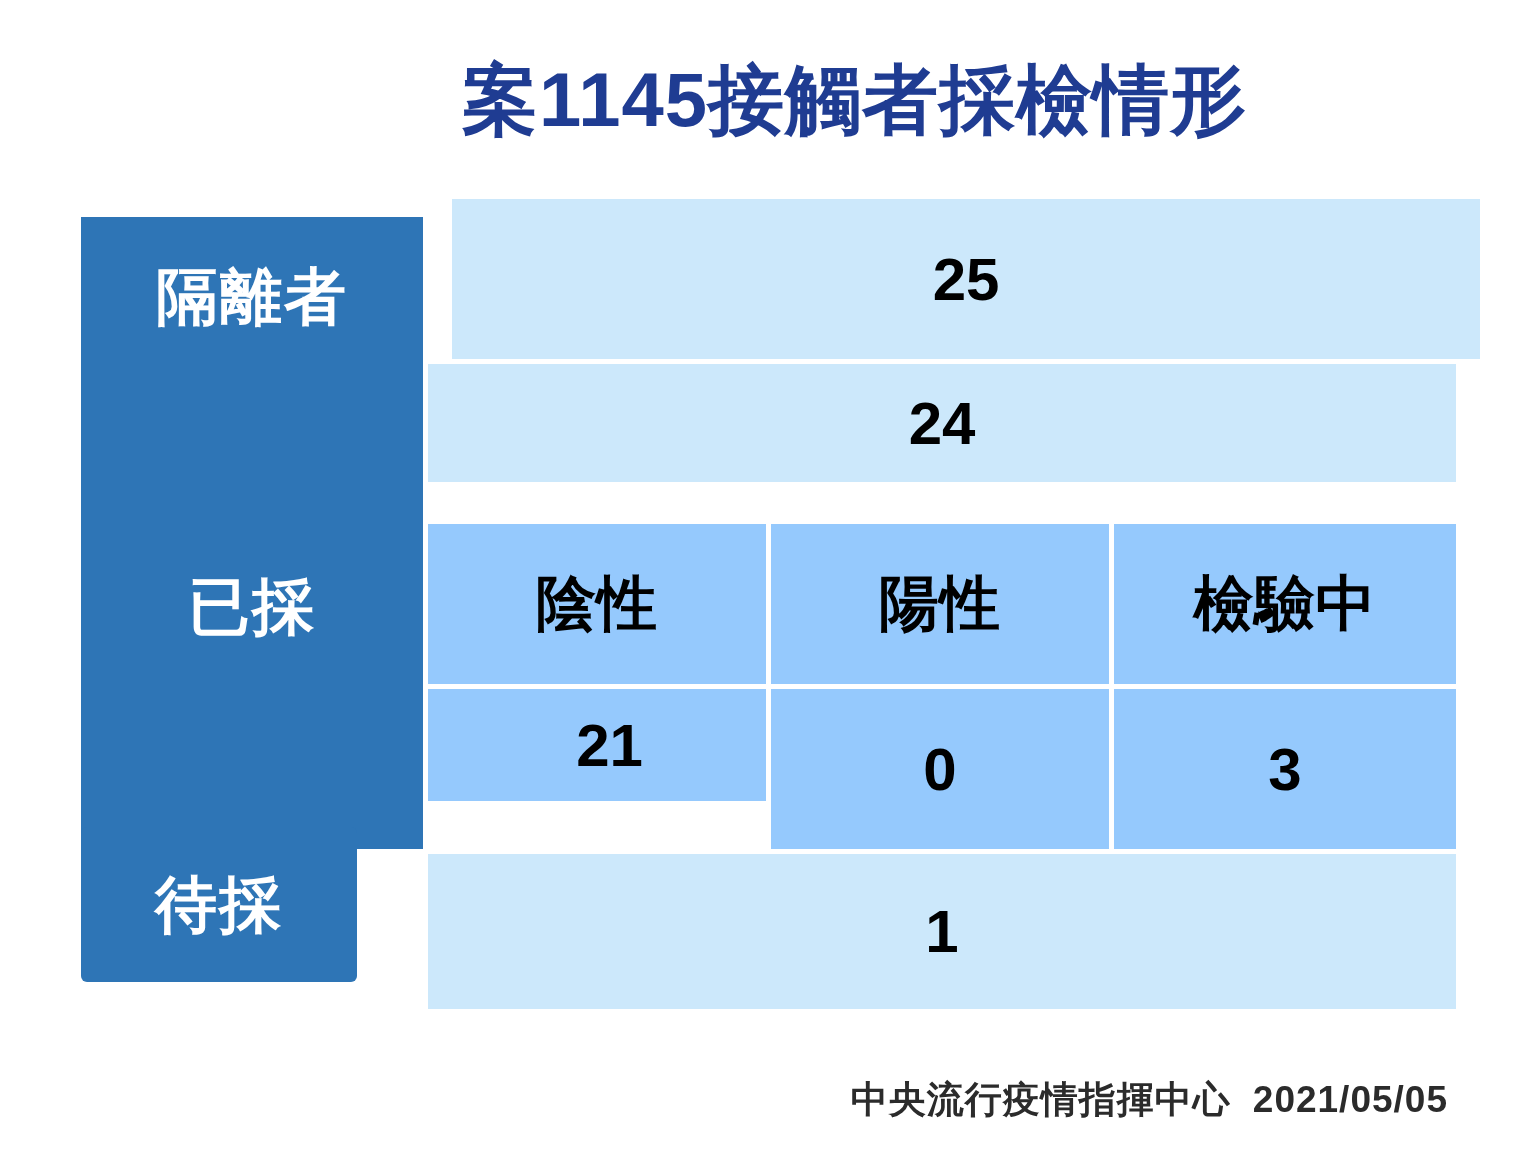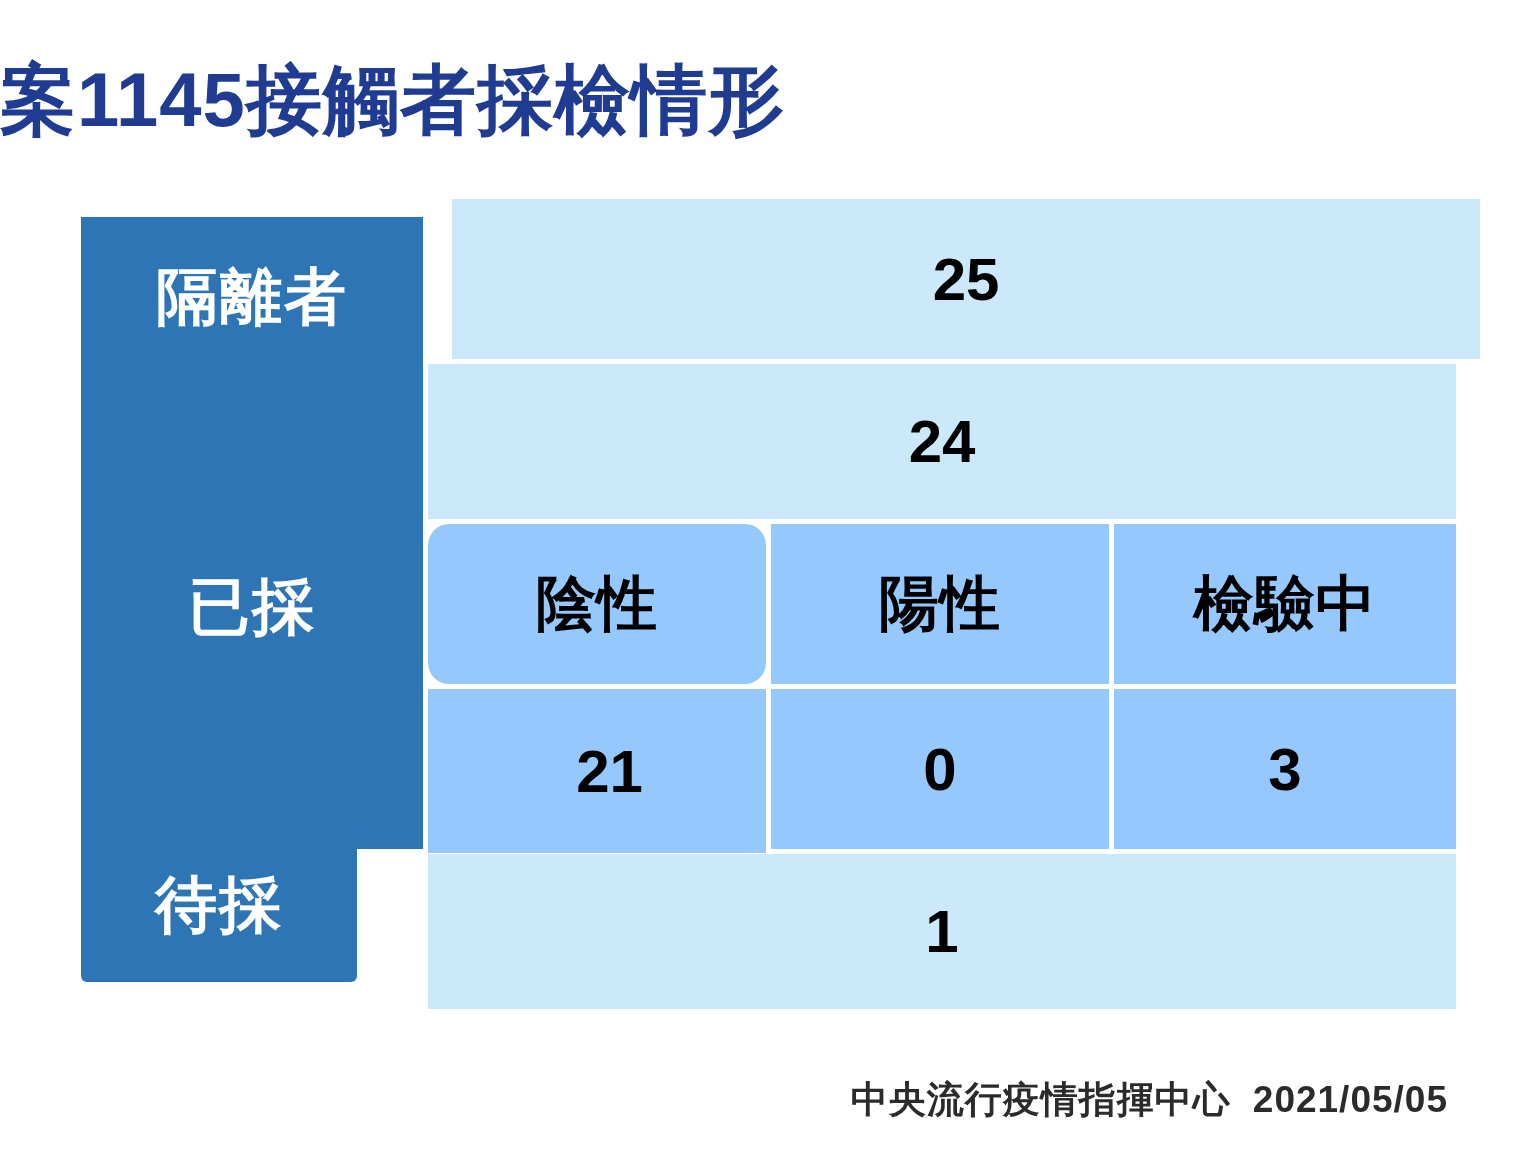--- a/index.html
+++ b/index.html
@@ -14,27 +14,28 @@
     overflow: hidden;
     position: relative;
   }
 
   
   #slide-title {
     position: absolute;
     left: 0;
     top: 62px;
     width: 1216px;
-    text-align: left;
+    text-align: right;
     color: #1F3C92;
     font-size: 76px;
     font-weight: bold;
     letter-spacing: 1px;
     line-height: 1.0;
     white-space: nowrap;
+    padding-left: 31px;
   }
 
   
   #stat-table {
     position: absolute;
     left: 81px;
     top: 199px;
     width: 1375px;
     height: 810px;
   }
@@ -77,27 +78,27 @@
     font-size: 60px;
     font-weight: bold;
   }
 
   
   #row-iso-label   { left: 0;    top: 0;   width: 342px; height: 160px; margin-top: 18px; }
   #row-iso-value   { left: 347px;top: 0;   width: 1028px;height: 160px; margin-left: 24px; }
 
   
   #row-taken-label { left: 0;    top: 165px; width: 342px; height: 485px; }
-  #row-taken-total { left: 347px;top: 165px; width: 1028px;height: 155px; }
+  #row-taken-total { left: 347px;top: 165px; width: 1028px;height: 118px; }
 
-  #sub-head-neg    { left: 347px; top: 325px; width: 338px; height: 160px; border-radius: 21px; }
+  #sub-head-neg    { left: 347px; top: 325px; width: 338px; height: 160px; }
   #sub-head-pos    { left: 690px; top: 325px; width: 338px; height: 160px; }
   #sub-head-test   { left: 1033px;top: 325px; width: 342px; height: 160px; }
 
-  #sub-val-neg     { left: 347px; top: 490px; width: 338px; height: 164px; padding-left: 25px; }
+  #sub-val-neg     { left: 347px; top: 490px; width: 338px; height: 112px; padding-left: 25px; }
   #sub-val-pos     { left: 690px; top: 490px; width: 338px; height: 160px; }
   #sub-val-test    { left: 1033px;top: 490px; width: 342px; height: 160px; }
 
   
   #row-pend-label  { left: 0;    top: 628px; width: 276px; height: 155px; border-radius: 6px; }
   #row-pend-value  { left: 347px;top: 655px; width: 1028px;height: 155px; }
 
   
   #footer {
     position: absolute;

